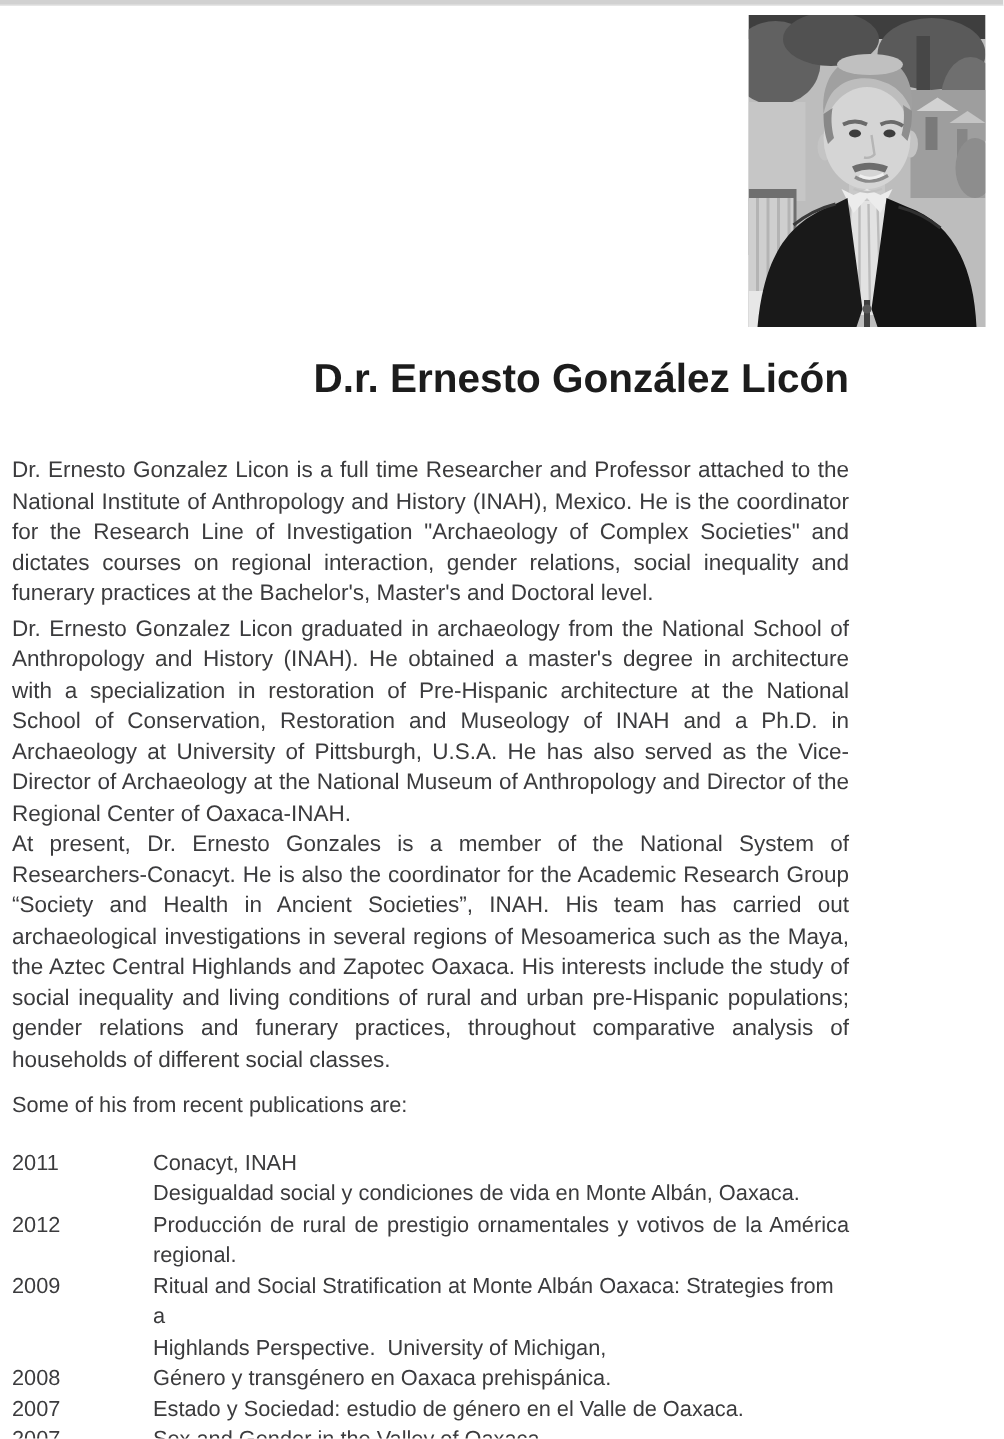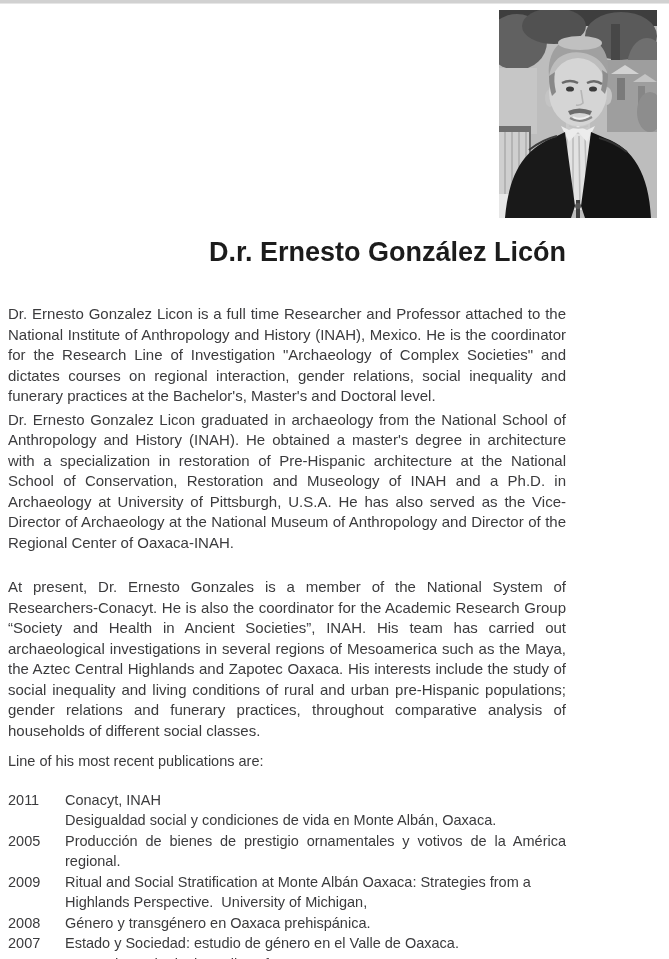--- a/index.html
+++ b/index.html
@@ -38,32 +38,33 @@
     text-align: right;
     letter-spacing: 0px;
   }
   .bio-paragraph {
     font-size: 15px;
     line-height: 20.5px;
     text-align: justify;
   }
   .p1 { margin-top: 36px; }
   .p2 { margin-top: 3px; }
-  .p3 { margin-top: 24px; }
+  .p3 { margin-top: 0; }
   .pub-intro {
     margin-top: 10px;
     font-size: 14.5px;
     line-height: 20.5px;
   }
   .pub-list { margin-top: 18px; }
   .pub-row {
     display: grid;
     grid-template-columns: 57px 1fr;
     font-size: 14.5px;
     line-height: 20.5px;
+    gap: 37px;
   }
   .pub-year { text-align: left; }
   .pub-line { display: block; white-space: pre-wrap; }
   .pub-line:empty { display: none; }
   .stretch {
     text-align: justify;
     text-align-last: justify;
   }
 </style>
 </head>
@@ -140,36 +141,36 @@
   </div>
 
   <div class="content">
 
     <h1 class="page-title">D.r. Ernesto González Licón</h1>
 
     <p class="bio-paragraph p1">Dr. Ernesto Gonzalez Licon is a full time Researcher and Professor attached to the National Institute of Anthropology and History (INAH), Mexico.  He is the coordinator for the Research Line of Investigation "Archaeology of Complex Societies" and dictates courses on regional interaction, gender relations, social inequality and funerary practices at the Bachelor's, Master's and Doctoral level.</p>
     <p class="bio-paragraph p2">Dr. Ernesto Gonzalez Licon graduated in archaeology from the National School of Anthropology and History (INAH). He obtained a master's degree in architecture with a specialization in restoration of Pre-Hispanic architecture at the National School of Conservation, Restoration and Museology of INAH and a Ph.D. in Archaeology at University of Pittsburgh, U.S.A. He has also served as the Vice-Director of Archaeology at the National Museum of Anthropology and Director of the Regional Center of Oaxaca-INAH.</p>
     <p class="bio-paragraph p3">At present, Dr. Ernesto Gonzales is a member of the National System of Researchers-Conacyt. He is also the coordinator for the Academic Research Group “Society and Health in Ancient Societies”, INAH. His team has carried out archaeological investigations in several regions of Mesoamerica such as the Maya, the Aztec Central Highlands and Zapotec Oaxaca. His interests include the study of social inequality and living conditions of rural and urban pre-Hispanic populations; gender relations and funerary practices, throughout comparative analysis of households of different social classes.</p>
 
-    <p class="pub-intro">Line of his most recent publications are:</p>
+    <p class="pub-intro">Some of his from recent publications are:</p>
 
     <div class="pub-list">
 
       <div class="pub-row">
         <span class="pub-year">2011</span>
         <span class="pub-text">
           <span class="pub-line">Conacyt, INAH</span>
           <span class="pub-line">Desigualdad social y condiciones de vida en Monte Albán, Oaxaca.</span>
         </span>
       </div>
 
       <div class="pub-row">
-        <span class="pub-year">2005</span>
-        <span class="pub-text">
-          <span class="pub-line stretch">Producción de bienes de prestigio ornamentales y votivos de la América</span>
+        <span class="pub-year">2012</span>
+        <span class="pub-text">
+          <span class="pub-line stretch">Producción de rural de prestigio ornamentales y votivos de la América</span>
           <span class="pub-line">regional.</span>
         </span>
       </div>
 
       <div class="pub-row">
         <span class="pub-year">2009</span>
         <span class="pub-text">
           <span class="pub-line">Ritual and Social Stratification at Monte Albán Oaxaca: Strategies from a</span>
           <span class="pub-line">Highlands Perspective.  University of Michigan,</span>
         </span>

